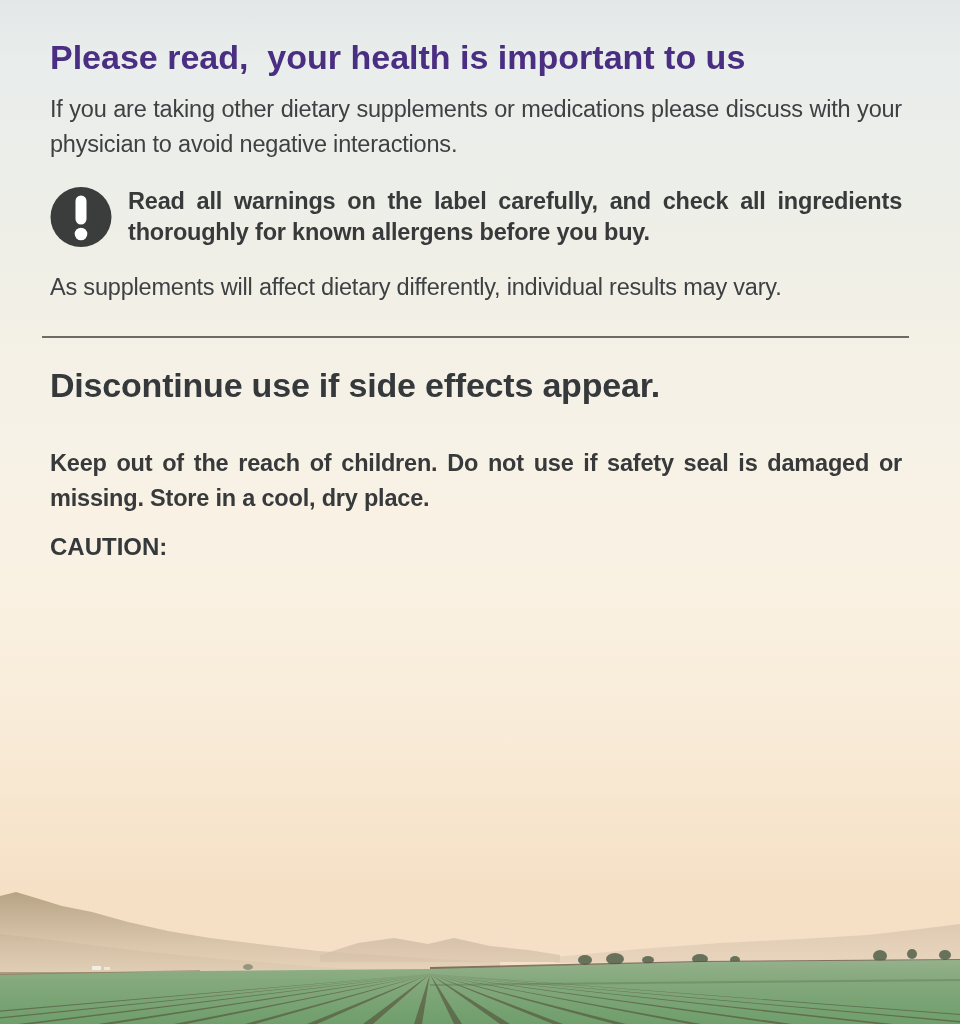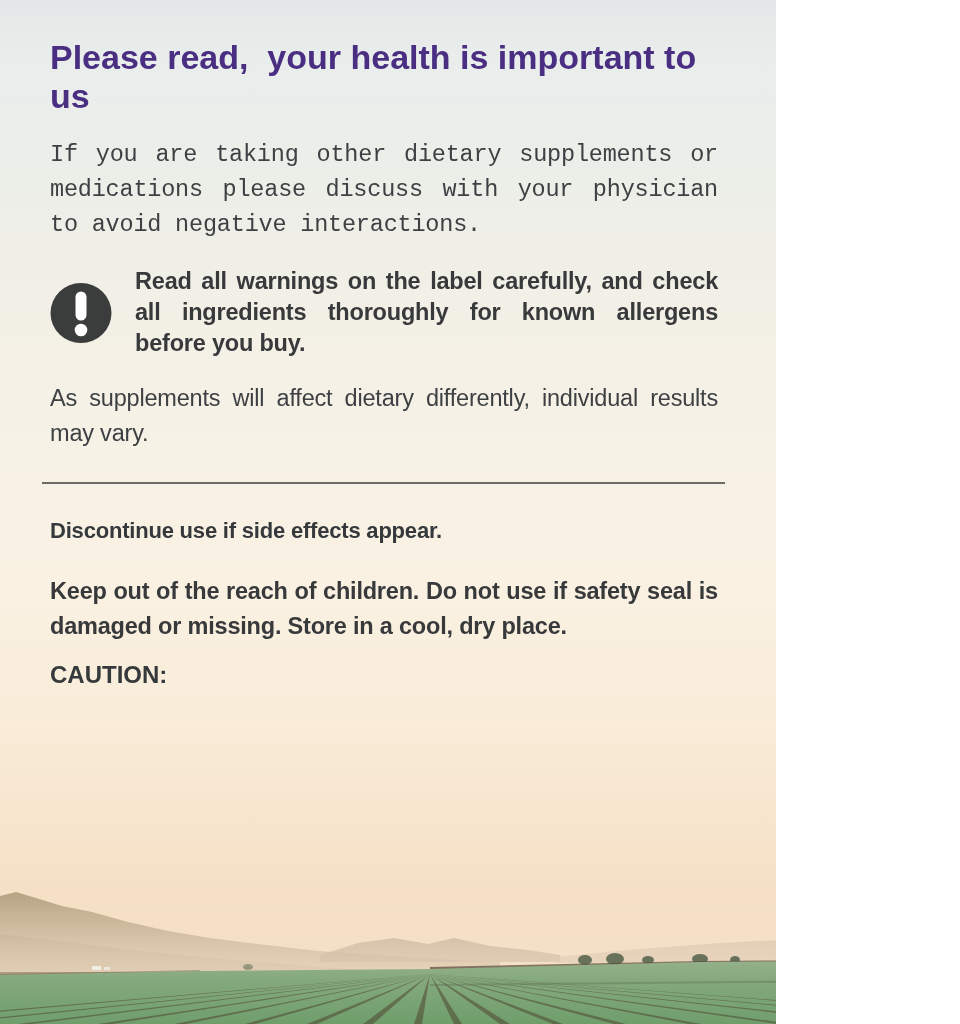--- a/index.html
+++ b/index.html
@@ -1,20 +1,20 @@
 <!DOCTYPE html>
 <html><head>
 <meta charset="utf-8">
 <style>
   html, body { margin: 0; padding: 0; }
   body { font-family: "Liberation Sans", sans-serif; }
 
   .page {
     position: relative;
-    width: 776px;
+    width: 960px;
     height: 1024px;
     overflow: hidden;
     background: linear-gradient(180deg,
       #e3e7e7 0%,
       #e9edec 6%,
       #eceee8 18%,
       #f3f0e6 32%,
       #f7f2e6 45%,
       #faf1e2 58%,
       #f9ecd9 70%,
@@ -41,55 +41,55 @@
 
   p.body {
     margin: 0;
     font-size: 23.5px;
     line-height: 35px;
     color: #3e4143;
     text-align: justify;
     letter-spacing: -0.2px;
   }
 
-  p.intro   { margin-top: 21px; font-family: Liberation Mono, monospace; }
+  p.intro   { margin-top: 15px; }
   p.results { margin-top: 22px; }
 
   .callout {
     display: flex;
     align-items: center;
-    gap: 23px;
+    gap: 16px;
     margin-top: 24px;
   }
   .callout .icon { flex: 0 0 62px; height: 62px; }
   .callout p.callout-text {
     margin: 0;
     font-weight: 700;
     color: #37393b;
     line-height: 31px;
     text-align: justify;
   }
 
   hr.divider {
     border: none;
     border-top: 2px solid #6c6c67;
     margin: 31px -7px 0 -8px;
   }
 
   h2.subhead {
     margin: 29px 0 0 0;
-    font-size: 22px;
+    font-size: 34px;
     line-height: 36px;
     font-weight: 700;
     color: #35393b;
     letter-spacing: -0.2px;
   }
 
   p.keepout {
-    margin-top: 25px;
+    margin-top: 43px;
     font-weight: 700;
     color: #37393b;
   }
 
   h3.caution {
     margin: 16px 0 4px 0;
     font-size: 24px;
     line-height: 30px;
     font-weight: 700;
     color: #35393b;

